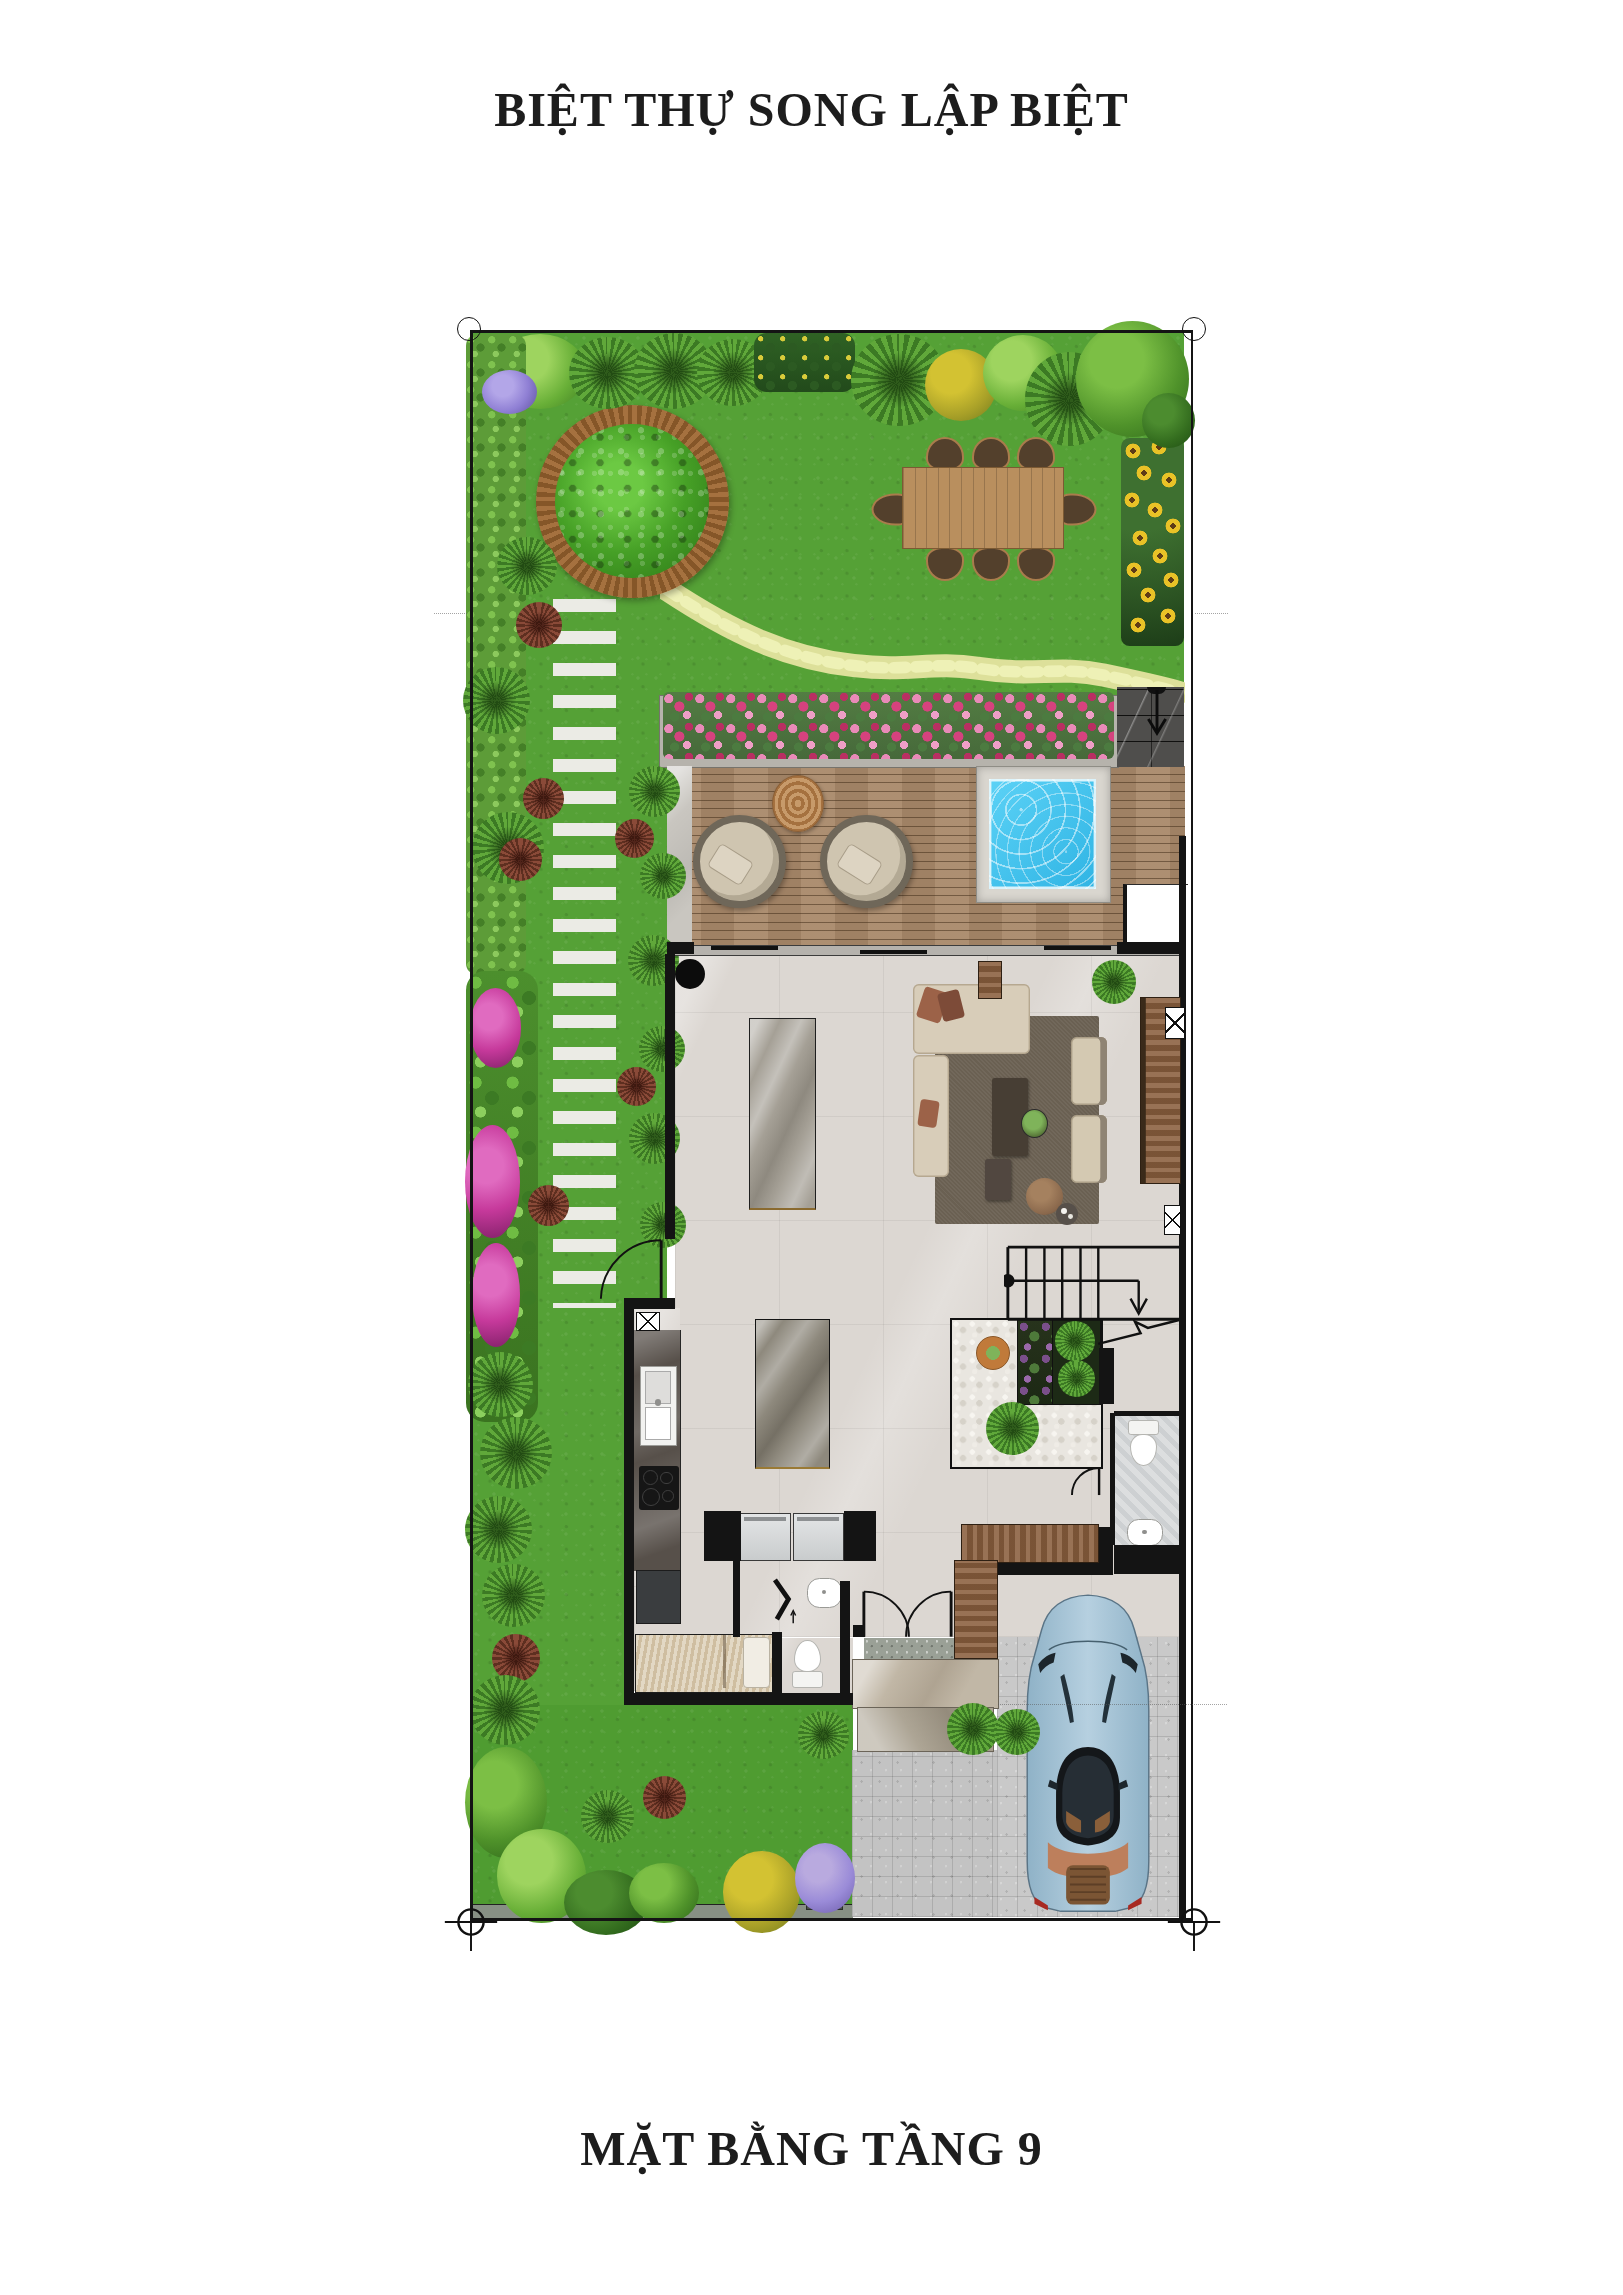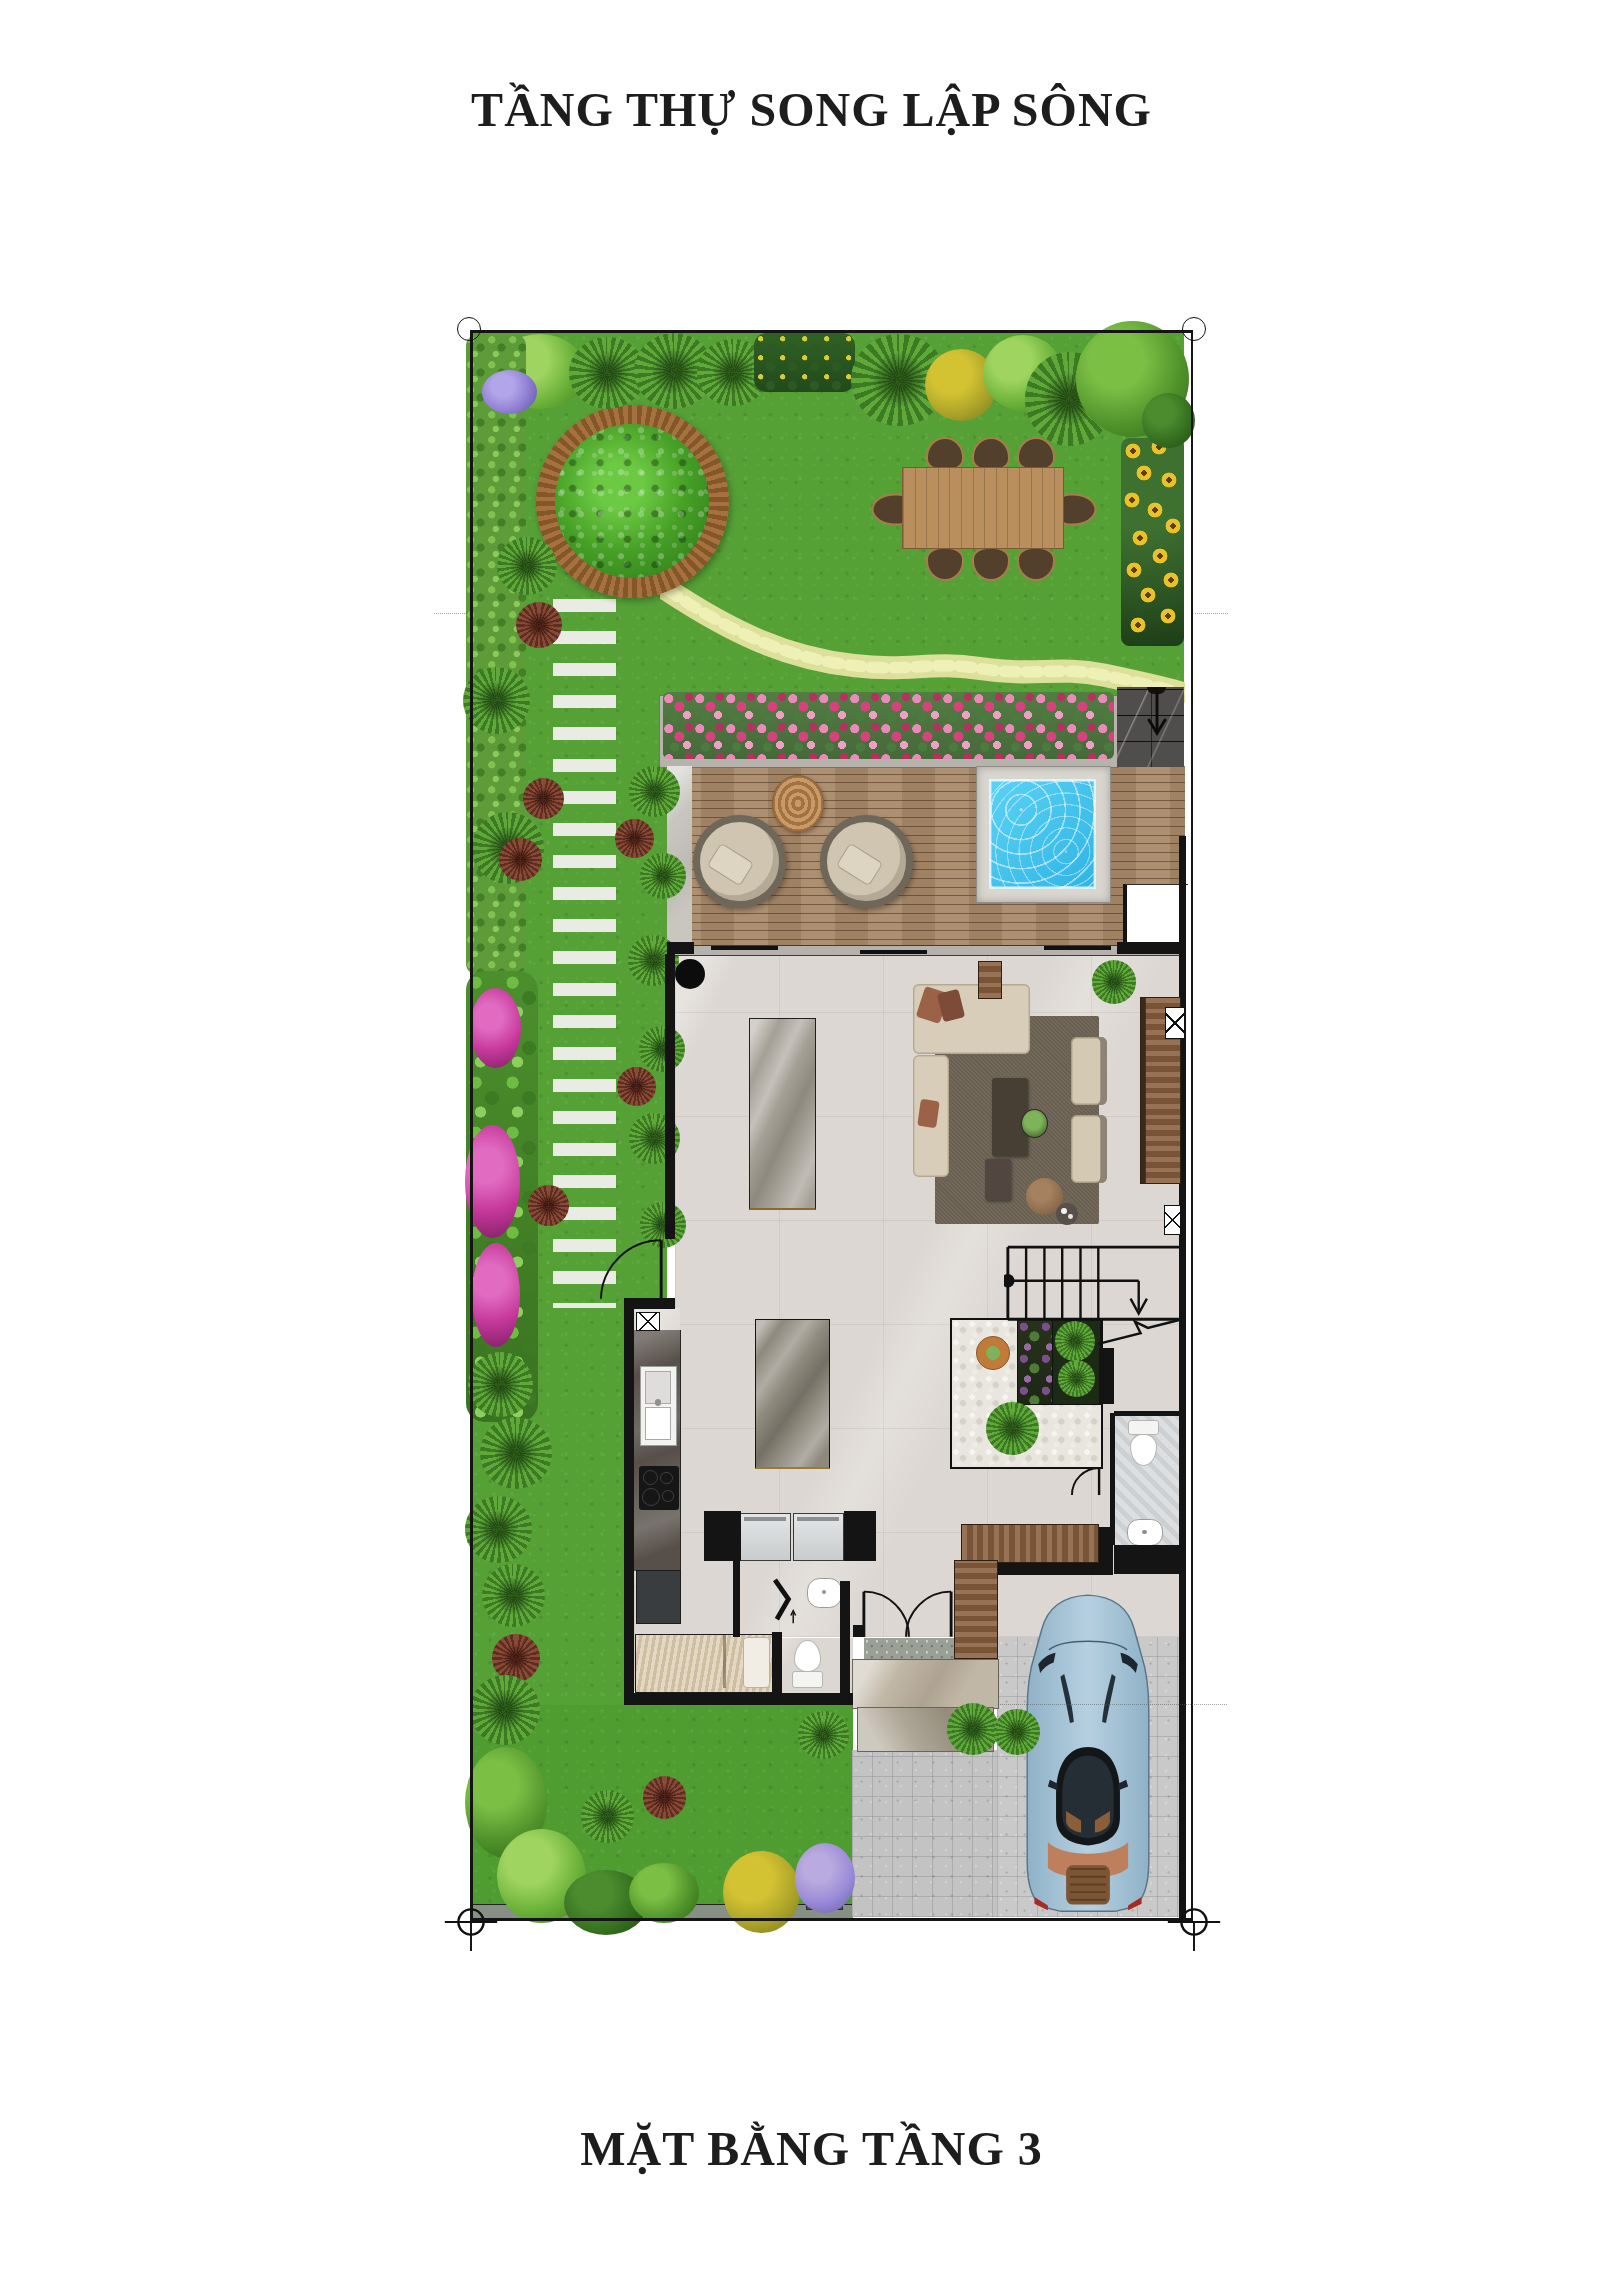--- a/index.html
+++ b/index.html
@@ -82,21 +82,21 @@
   .sofa{background:#d8cdb9;border-radius:5.8px;box-shadow:inset 0 0 0 1.4px rgba(120,100,70,.35);}
   .armch{background:#d4c9b2;border-radius:5.8px;box-shadow:inset -6.7px 0 0 #8f8474,inset 0 0 0 1.4px rgba(110,95,70,.4);}
   .ct{background:#473e34;border-radius:2.9px;box-shadow:1px 1.4px 2.9px rgba(0,0,0,.35);}
   .appl{background:linear-gradient(180deg,#e3e5e6,#c9cccd);border:1.4px solid #3a3a3a;}
   .dots{border-top:1.9px dotted #5a5a5a;opacity:.55;z-index:46;}
   svg{display:block;}
 </style>
 </head>
 <body>
 
-<div class="a ttl" style="top:84px;">TẦNG THỰ SONG LẬP SÔNG</div>
+<div class="a ttl" style="top:84px;">BIỆT THỰ SONG LẬP BIỆT</div>
 
 <div class="a" id="plan">
 
   <div class="a grass" style="left:1.9px;top:1.9px;width:712px;height:364px;"></div>
   <div class="a grass" style="left:1.9px;top:366px;width:195px;height:614px;"></div>
   <div class="a grass" style="left:1.9px;top:978px;width:153px;height:398px;"></div>
   <div class="a grass grass2" style="left:1.9px;top:1375px;width:381px;height:202px;"></div>
   <div class="a" style="left:1.9px;top:1574px;width:381px;height:15.4px;background:#879084;border-top:1.9px solid #222;z-index:8;"></div>
 
   <svg class="a" style="left:190px;top:241px;z-index:3;" width="525" height="140" viewBox="0 0 1090 290">
@@ -436,14 +436,14 @@
     <circle cx="64" cy="64" r="26" fill="none" stroke="#111" stroke-width="5"></circle>
     <line x1="10" y1="64" x2="118" y2="64" stroke="#111" stroke-width="4"></line>
     <line x1="64" y1="64" x2="64" y2="124" stroke="#111" stroke-width="4"></line>
   </svg>
 
   <div class="a dots" style="left:-36px;top:283px;width:33px;"></div>
   <div class="a dots" style="left:725px;top:283px;width:33px;"></div>
   <div class="a dots" style="left:528px;top:1374px;width:229px;"></div>
 </div>
 
-<div class="a ttl" style="top:2123px;">MẶT BẰNG TẦNG 3</div>
+<div class="a ttl" style="top:2123px;">MẶT BẰNG TẦNG 9</div>
 
 
 </body></html>

